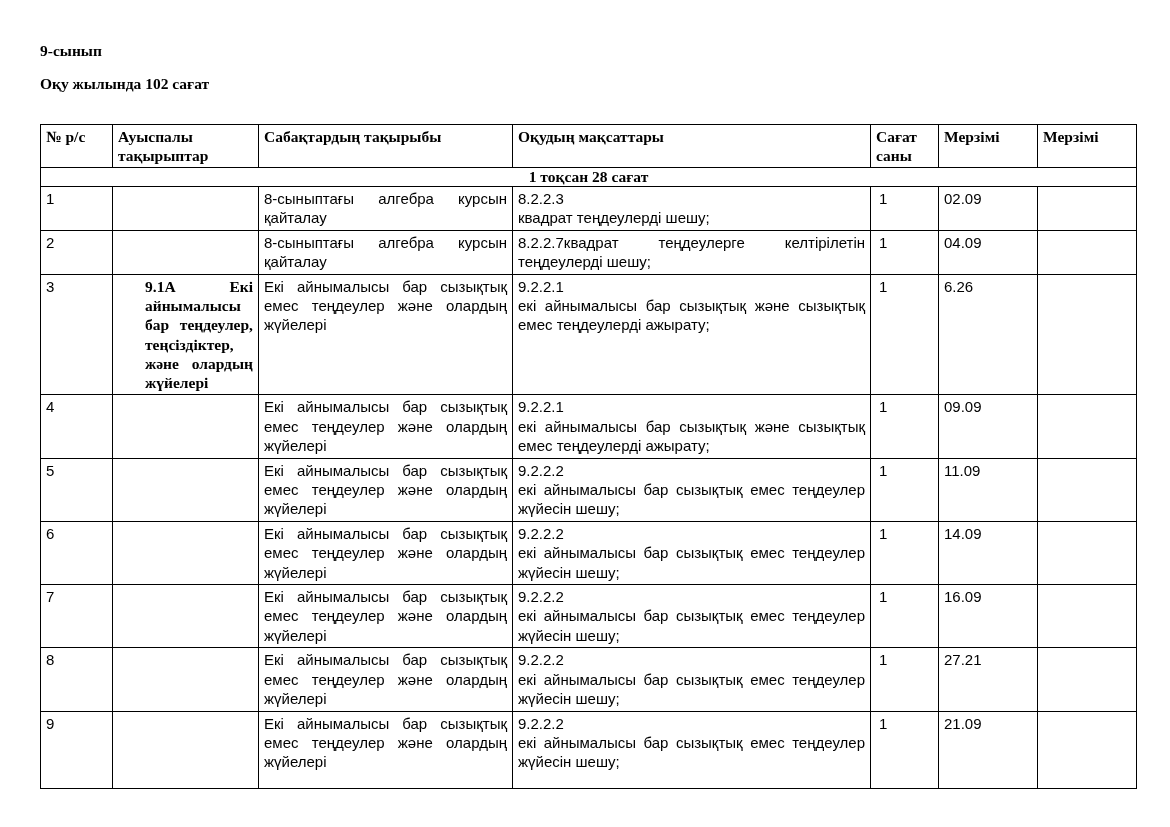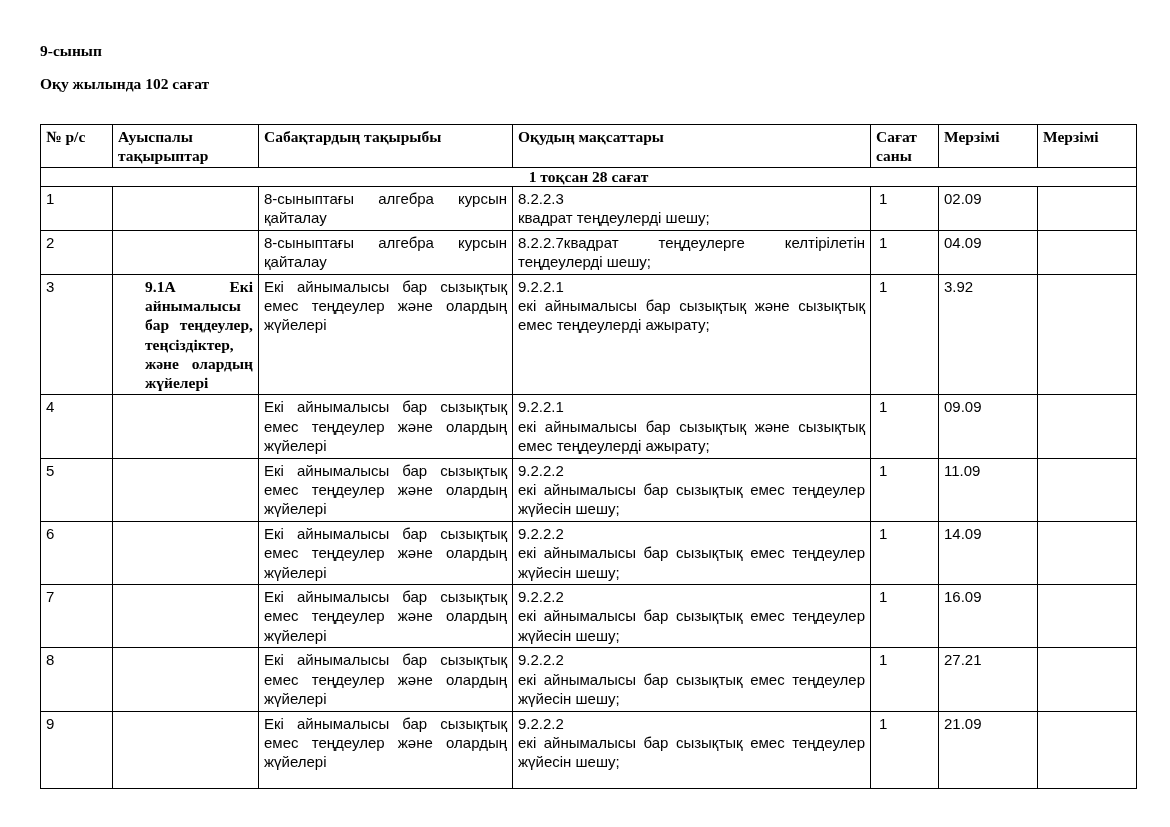--- a/index.html
+++ b/index.html
@@ -149,21 +149,21 @@
   </tr>
         <tr>
     <td class="c-num">3</td>
     <td class="c-unit">9.1A Екі айнымалысы бар теңдеулер, теңсіздіктер, және олардың жүйелері</td>
     <td class="c-topic">Екі айнымалысы бар сызықтық емес теңдеулер және олардың жүйелері</td>
     <td class="c-obj">
       <div>9.2.2.1</div>
       <div>екі айнымалысы бар сызықтық және сызықтық емес теңдеулерді ажырату;</div>
     </td>
     <td class="c-hours">1</td>
-    <td class="c-date">3.92</td>
+    <td class="c-date">6.26</td>
     <td class="c-note"></td>
   </tr>
         <tr>
     <td class="c-num">4</td>
     <td class="c-unit"></td>
     <td class="c-topic">Екі айнымалысы бар сызықтық емес теңдеулер және олардың жүйелері</td>
     <td class="c-obj">
       <div>9.2.2.1</div>
       <div>екі айнымалысы бар сызықтық және сызықтық емес теңдеулерді ажырату;</div>
     </td>

